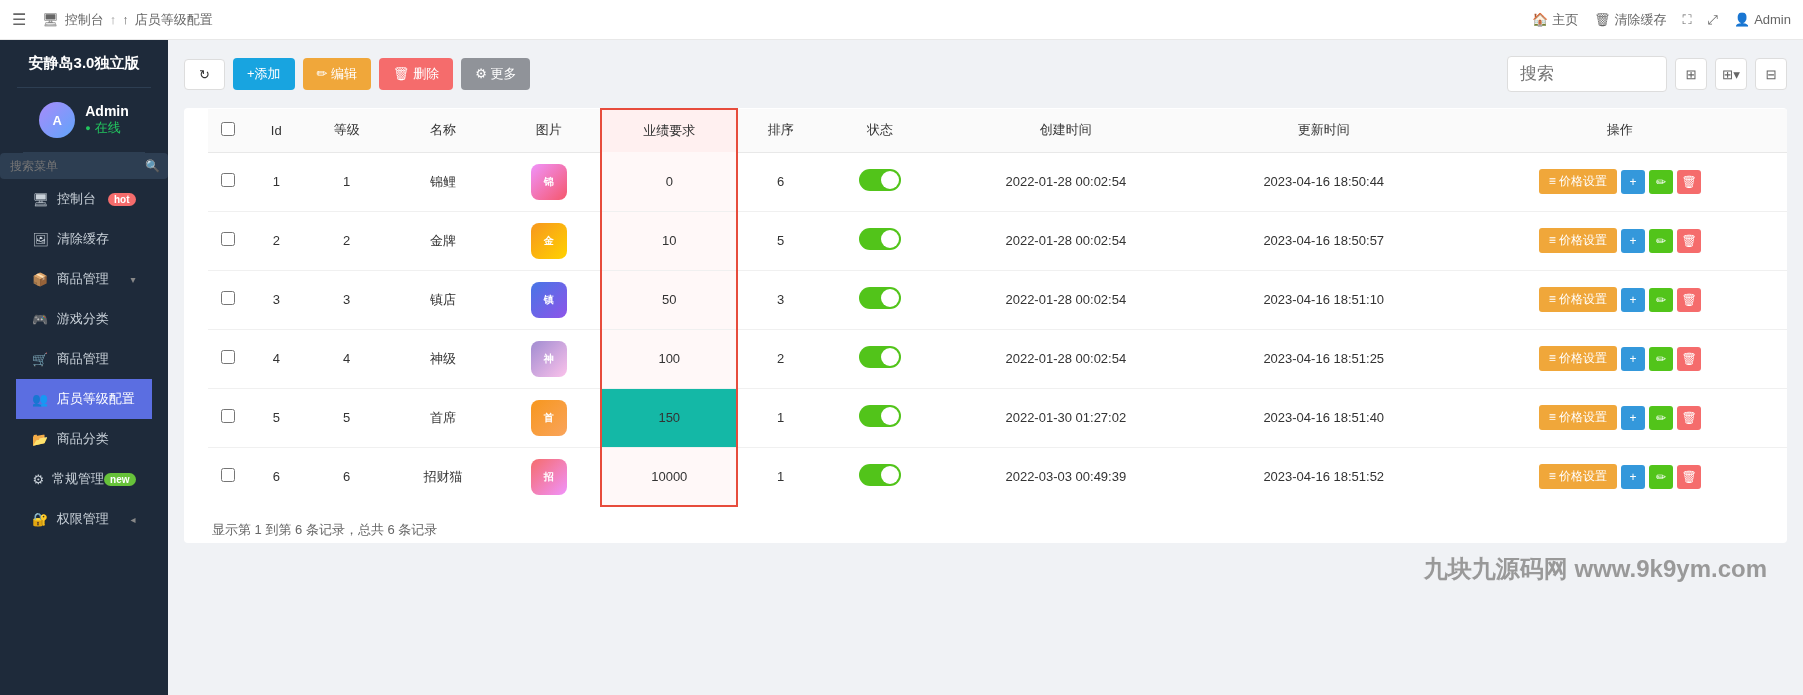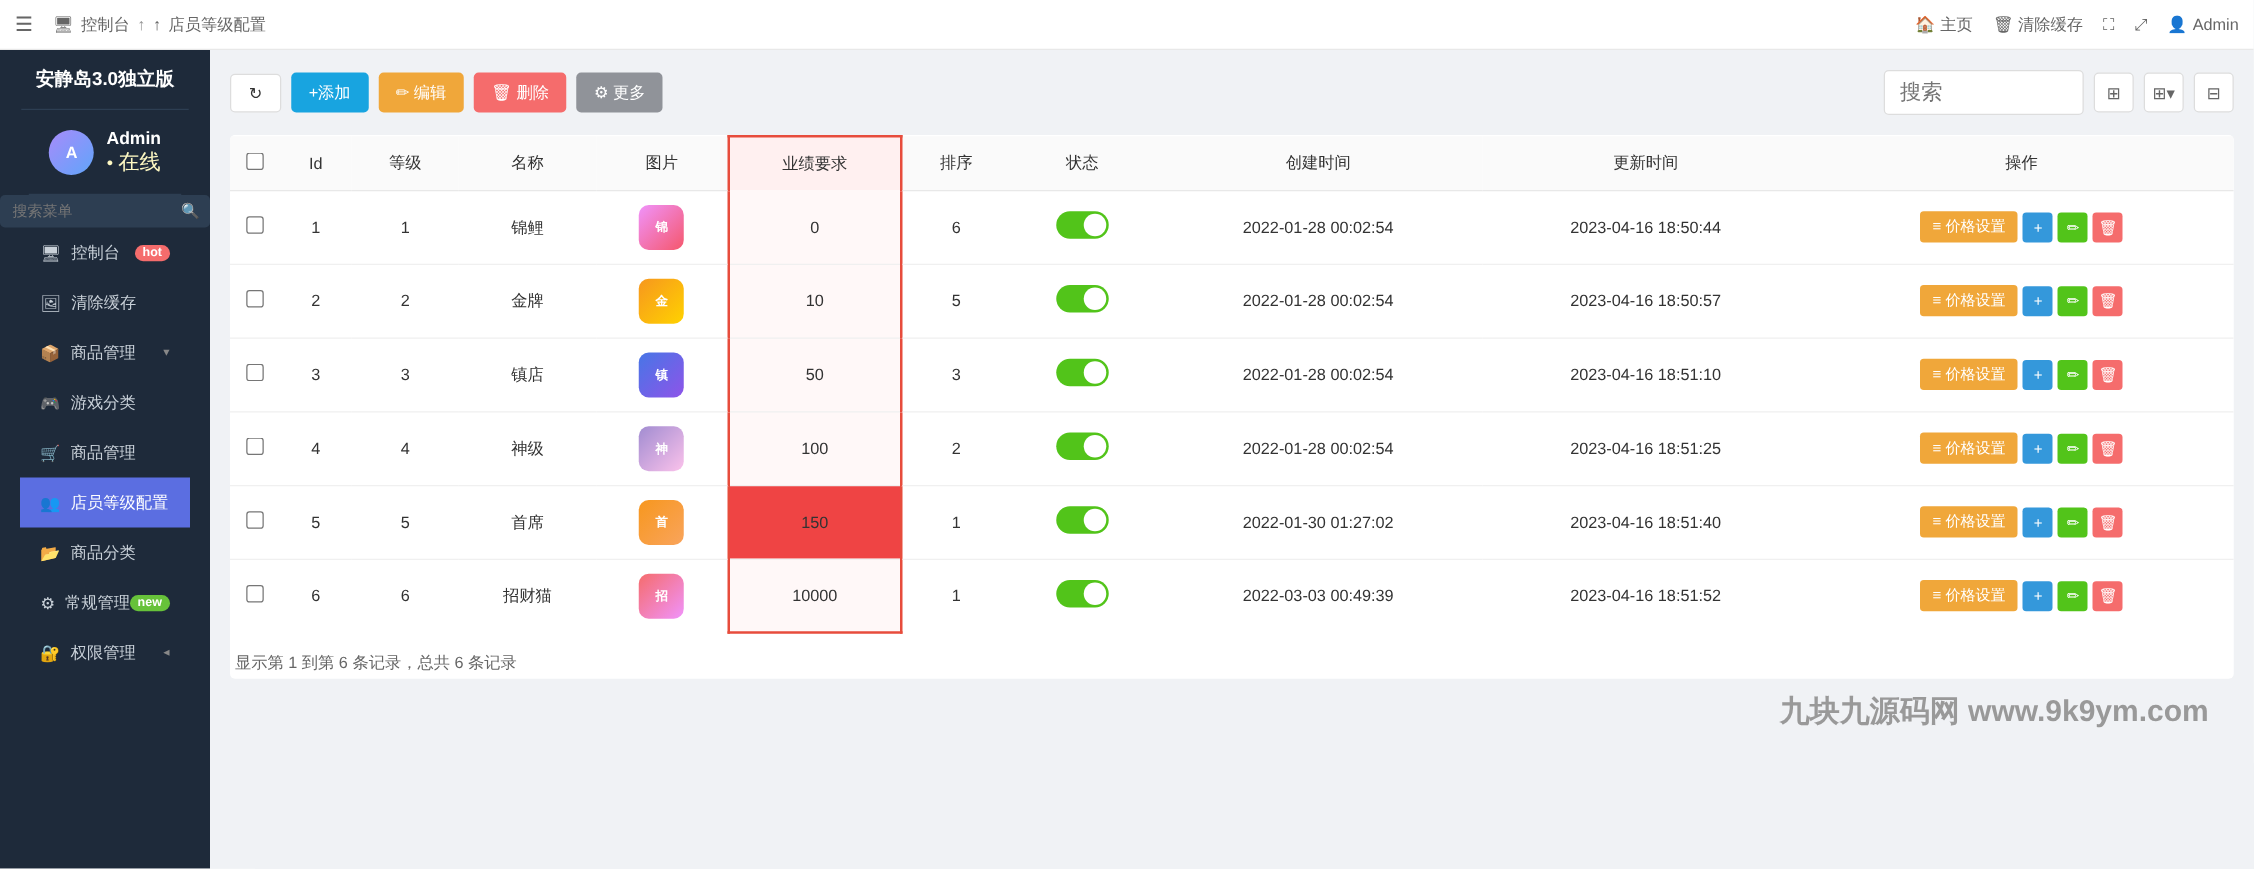--- a/index.html
+++ b/index.html
@@ -16,21 +16,21 @@
     
     .layout { display: flex; flex: 1; overflow: hidden; }
 
     
     .sidebar { width: 168px; background: #1e2a3a; color: #fff; display: flex; flex-direction: column; overflow-y: auto; flex-shrink: 0; align-items: center; }
     .sidebar-logo { padding: 14px 12px; font-size: 15px; font-weight: bold; color: #fff; border-bottom: 1px solid #2d3e52; white-space: nowrap; }
     .sidebar-user { padding: 14px 16px; display: flex; align-items: center; gap: 10px; border-bottom: 1px solid #2d3e52; }
     .sidebar-avatar { width: 36px; height: 36px; border-radius: 50%; background: linear-gradient(135deg, #a78bfa, #60a5fa); display: flex; align-items: center; justify-content: center; font-size: 13px; color: #fff; font-weight: bold; }
     .sidebar-user-info { display: flex; flex-direction: column; }
     .sidebar-username { font-size: 14px; font-weight: bold; color: #fff; }
-    .sidebar-status { font-size: 17px; color: #fef9c3; display: flex; align-items: center; gap: 4px; }
+    .sidebar-status { font-size: 13px; color: #22c55e; display: flex; align-items: center; gap: 4px; }
     .sidebar-status::before { content: "●"; font-size: 9px; }
     .sidebar-search { position: relative; }
     .sidebar-search input { width: 100%; background: #2d3e52; border: none; border-radius: 4px; padding: 6px 30px 6px 10px; color: #ccc; font-size: 12px; outline: none; }
     .sidebar-search-icon { position: absolute; right: 8px; top: 50%; transform: translateY(-50%); color: #999; font-size: 12px; }
     .sidebar-menu { flex: 1; }
     .sidebar-item { padding: 11px 16px; display: flex; align-items: center; justify-content: space-between; cursor: pointer; color: #c9d1d9; font-size: 13px; transition: background 0.2s; }
     .sidebar-item.active { background: #5b6ee1; color: #fff; }
     .sidebar-item-left { display: flex; align-items: center; gap: 8px; }
     .sidebar-badge { font-size: 10px; padding: 1px 6px; border-radius: 10px; font-weight: bold; }
     .badge-hot { background: #f56c6c; color: #fff; }
@@ -46,21 +46,21 @@
     .btn-default { background: #fff; border: 1px solid #ddd; color: #333; }
     .btn-primary { background: #18a4e0; color: #fff; }
     .btn-warning { background: #f0a73a; color: #fff; }
     .btn-danger { background: #f56c6c; color: #fff; }
     .btn-info { background: #909399; color: #fff; }
     .toolbar-right { margin-left: auto; display: flex; align-items: center; gap: 8px; }
     .search-input { padding: 7px 12px; border: 1px solid #ddd; border-radius: 4px; font-size: 17px; outline: none; width: 160px; background: #fff; }
     .view-btn { width: 32px; height: 32px; border: 1px solid #ddd; background: #fff; border-radius: 4px; cursor: pointer; display: flex; align-items: center; justify-content: center; color: #666; }
 
     
-    .table-wrapper { background: #fff; border-radius: 4px; overflow: hidden; }
+    .table-wrapper { background: #fff; border-radius: 4px; overflow: hidden; padding-left: 24px; }
     table { width: 100%; border-collapse: collapse; }
     thead tr { background: #fafafa; }
     th { padding: 12px 10px; text-align: center; font-weight: 500; color: #333; border-bottom: 1px solid #e8e8e8; font-size: 13px; white-space: nowrap; }
     td { padding: 11px 10px; text-align: center; border-bottom: 1px solid #f0f0f0; color: #333; font-size: 13px; }
     tr:last-child td { border-bottom: none; }
 
     
     .toggle { width: 42px; height: 22px; background: #52c41a; border-radius: 11px; position: relative; cursor: pointer; display: inline-block; }
     .toggle::after { content: ""; position: absolute; width: 18px; height: 18px; background: #fff; border-radius: 50%; top: 2px; right: 2px; transition: 0.2s; }
 
@@ -316,21 +316,21 @@
     </td>
   </tr>
             <tr>
     <td><input type="checkbox" class="checkbox" style=""></td>
     <td>5</td>
     <td>5</td>
     <td>首席</td>
     <td>
       <div class="badge-img" style="background:linear-gradient(135deg,#f7971e,#f9a45c);">首</div>
     </td>
-    <td style="border-left: 2px solid #e74c3c; border-right: 2px solid #e74c3c; background:#ef4444;">150</td>
+    <td style="border-left: 2px solid #e74c3c; border-right: 2px solid #e74c3c; background:#14b8a6;">150</td>
     <td>1</td>
     <td>
       <div class="toggle" style="background:#52c41a;"></div>
     </td>
     <td>2022-01-30 01:27:02</td>
     <td>2023-04-16 18:51:40</td>
     <td>
       <div class="action-group">
         <button class="action-btn action-btn-price">≡ 价格设置</button>
         <button class="action-btn action-btn-add">+</button>

